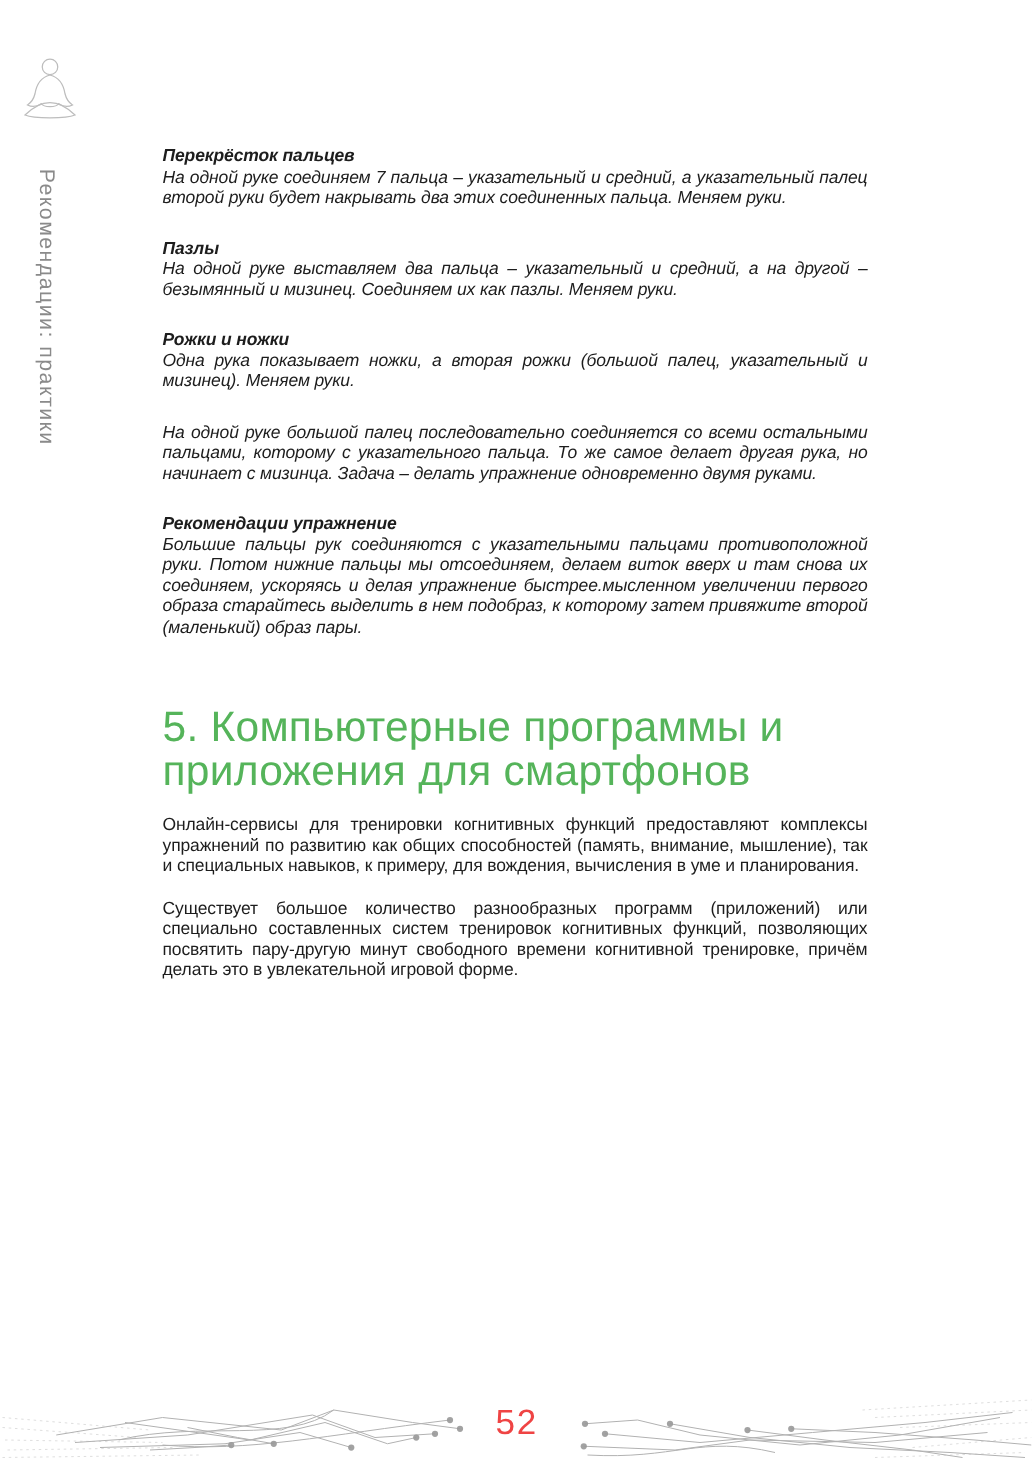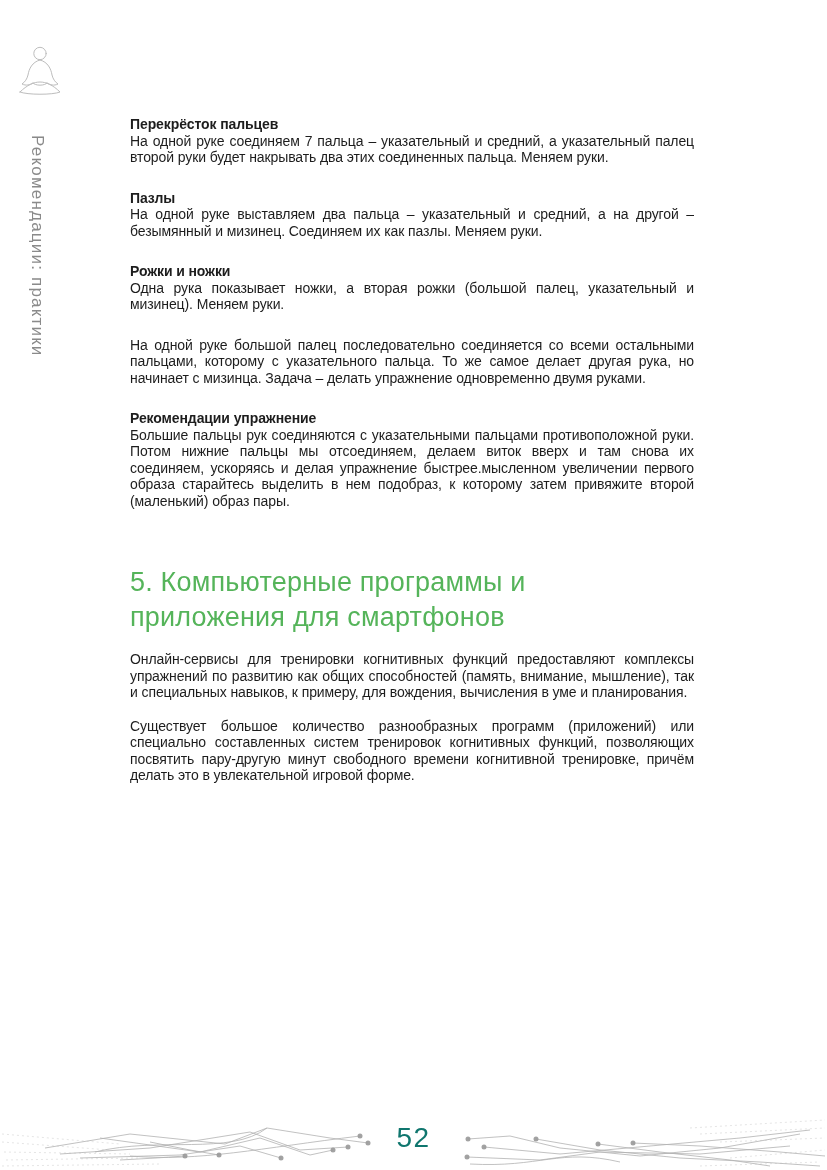--- a/index.html
+++ b/index.html
@@ -16,31 +16,31 @@
     white-space:nowrap;
     font-size:17px;letter-spacing:1.2px;color:#8a8a8a;font-weight:400;
   }
   
   .main-column{
     position:absolute;left:130px;top:116px;width:564px;
     color:#1d1d1d;font-size:14px;line-height:16.5px;letter-spacing:-0.1px;
   }
   .main-column h3{margin:0;font-size:14px;line-height:16.5px;font-weight:bold;}
   .main-column p{margin:0;text-align:justify;}
-  .exercise-section{margin:0 0 24px 0;}
+  .exercise-section{margin:0 0 24px 0;font-style:italic;}
   .chapter-title{
-    color:#55b45a;font-size:27px;line-height:35px;font-weight:400;
+    color:#55b45a;font-size:34px;line-height:35px;font-weight:400;
     width:500px;margin:56px 0 16px 0;letter-spacing:0.2px;
   }
   .chapter-paragraph{margin:0 0 17px 0 !important;}
   
   .footer-decoration{position:absolute;left:0;top:1108px;width:827px;height:62px;}
   .page-number{
     position:absolute;left:0;right:0;top:1122px;text-align:center;
-    font-size:28px;color:#0f766e;letter-spacing:1.5px;font-weight:400;
+    font-size:28px;color:#ef4444;letter-spacing:1.5px;font-weight:400;
   }
 </style>
 </head>
 <body>
 
 <svg class="meditation-icon" viewBox="0 0 48 58" fill="none" stroke="#bdbdbd" stroke-width="1" stroke-linecap="round">
   <circle cx="24" cy="9.5" r="6.2"></circle>
   <path d="M24 16 C 16 18 13 25 12 31 C 11 35 9 38 6 40 C 10 42 14 41 17 39"></path>
   <path d="M24 16 C 32 18 35 25 36 31 C 37 35 39 38 42 40 C 38 42 34 41 31 39"></path>
   <path d="M17 39 C 19 42 29 42 31 39"></path>

